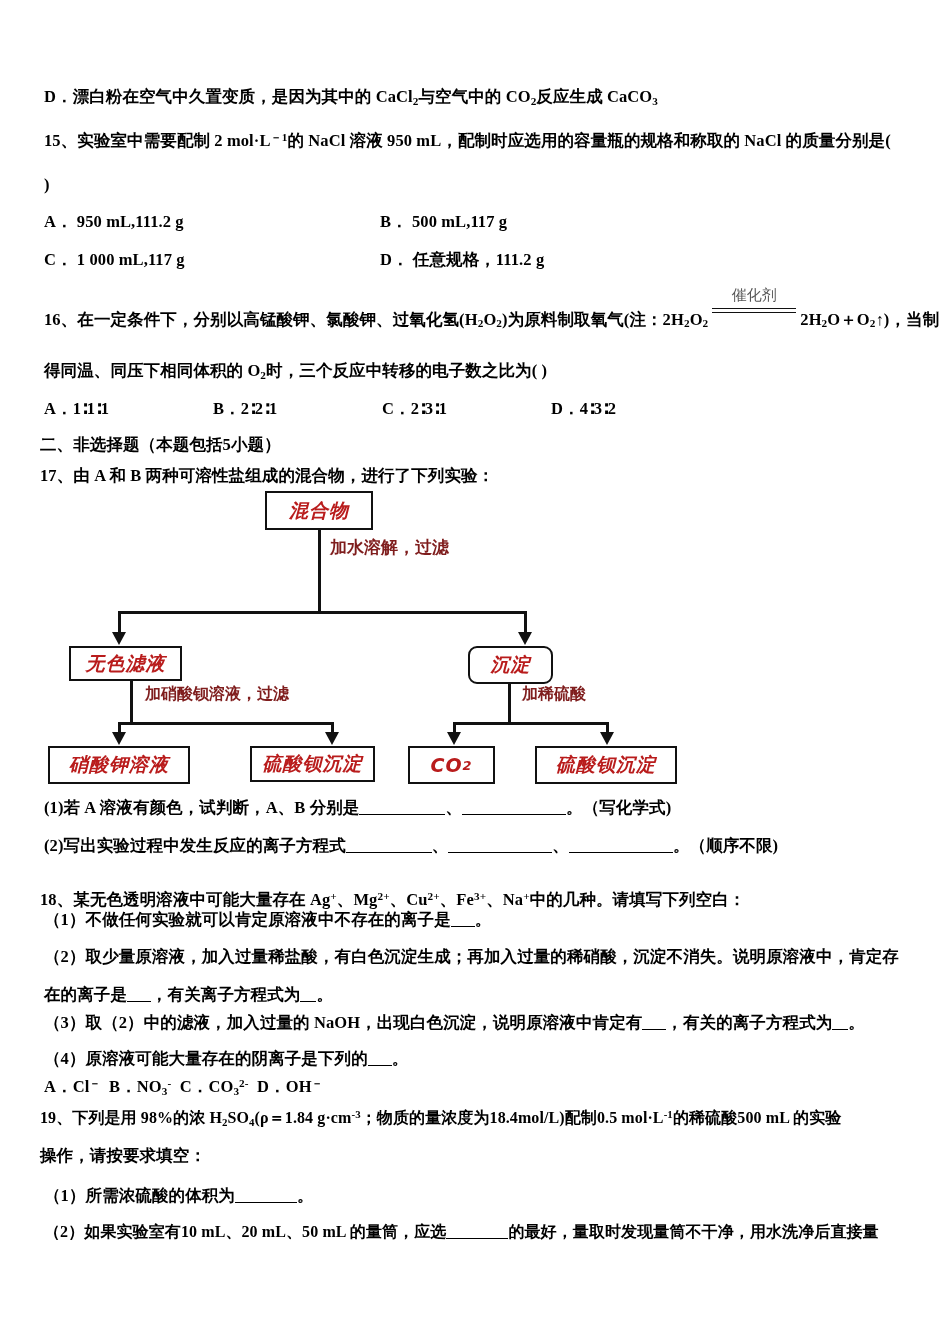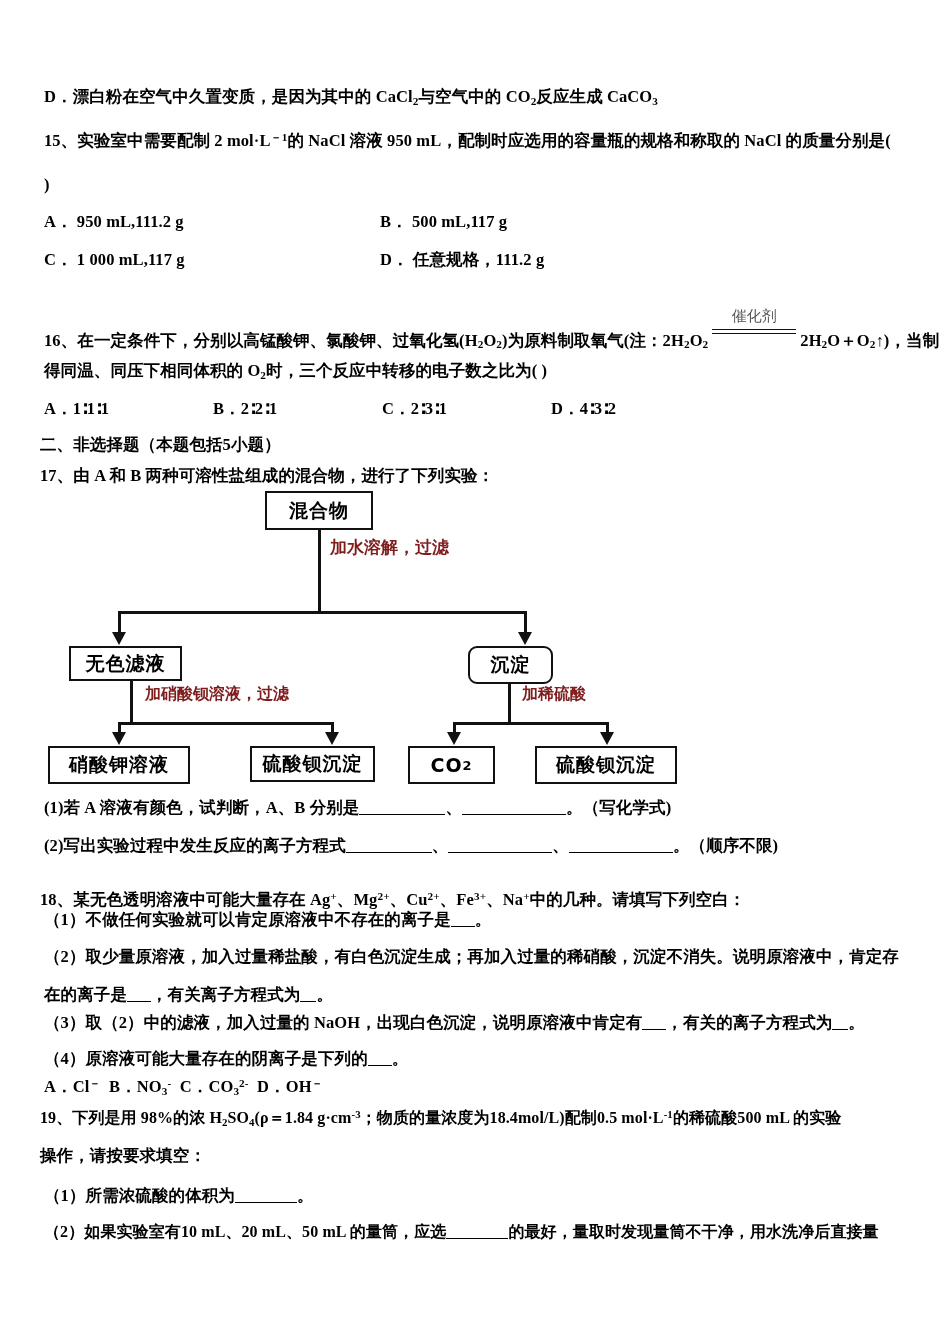--- a/index.html
+++ b/index.html
@@ -38,21 +38,20 @@
   .blank-l { display: inline-block; border-bottom: 1.5px solid #000; width: 86px; vertical-align: -2px; }
   .blank-xl { display: inline-block; border-bottom: 1.5px solid #000; width: 104px; vertical-align: -2px; }
 
   
   .cat {
     display: inline-block;
     position: relative;
     vertical-align: baseline;
     width: 92px;
     height: 1em;
-    margin-top: 21px;
   }
   .cat .cat-label {
     position: absolute;
     left: 50%;
     transform: translateX(-50%);
     top: -22px;
     font-size: 15px;
     font-weight: normal;
     color: #555;
     white-space: nowrap;
@@ -79,22 +78,23 @@
     position: absolute;
     border: 2.5px solid #111;
     background: #fff;
     display: flex;
     align-items: center;
     justify-content: center;
     font-family: "DejaVu Sans", sans-serif;
     font-size: 19px;
     font-weight: 600;
     letter-spacing: 1px;
-    color: #000000;
+    color: #b91c1c;
     box-sizing: border-box;
+    font-style: italic;
   }
   .fbox.thin { border-width: 2px; }
   .vline { position: absolute; background: #111; width: 2.5px; }
   .hline { position: absolute; background: #111; height: 2.5px; }
   .arrowdn {
     position: absolute;
     width: 0; height: 0;
     border-left: 7px solid transparent;
     border-right: 7px solid transparent;
     border-top: 13px solid #111;

